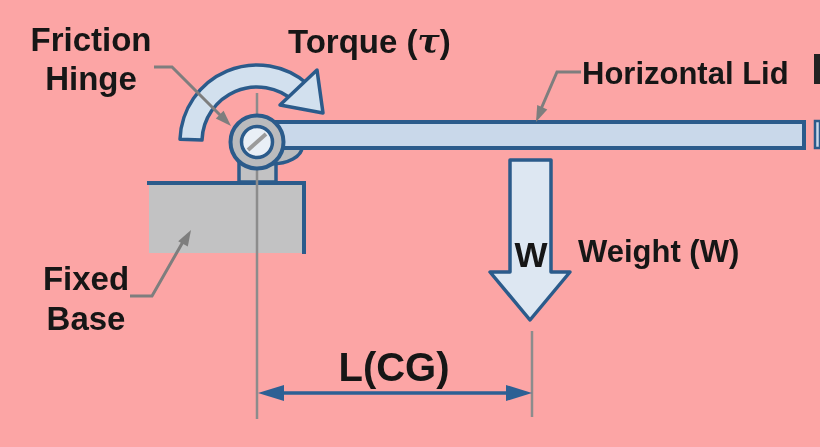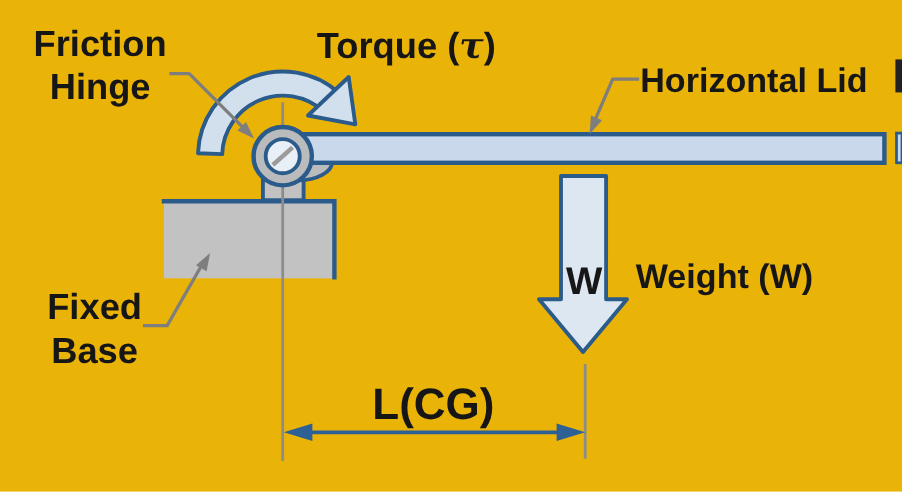--- a/index.html
+++ b/index.html
@@ -1,20 +1,20 @@
 <!DOCTYPE html>
 <html><head>
 <meta charset="utf-8">
 <style>
   html, body { margin: 0; padding: 0; background: #ffffff; }
   .stage {
     position: relative;
     width: 820px;
     height: 447px;
-    background: #eab308;
+    background: #fca5a5;
     overflow: hidden;
     font-family: "Liberation Sans", "DejaVu Sans", sans-serif;
   }
   svg { display: block; }
   .lbl {
     font-family: "Liberation Sans", "DejaVu Sans", sans-serif;
     font-weight: bold;
     fill: #161616;
   }
   .lbl-33 { font-size: 33px; }

